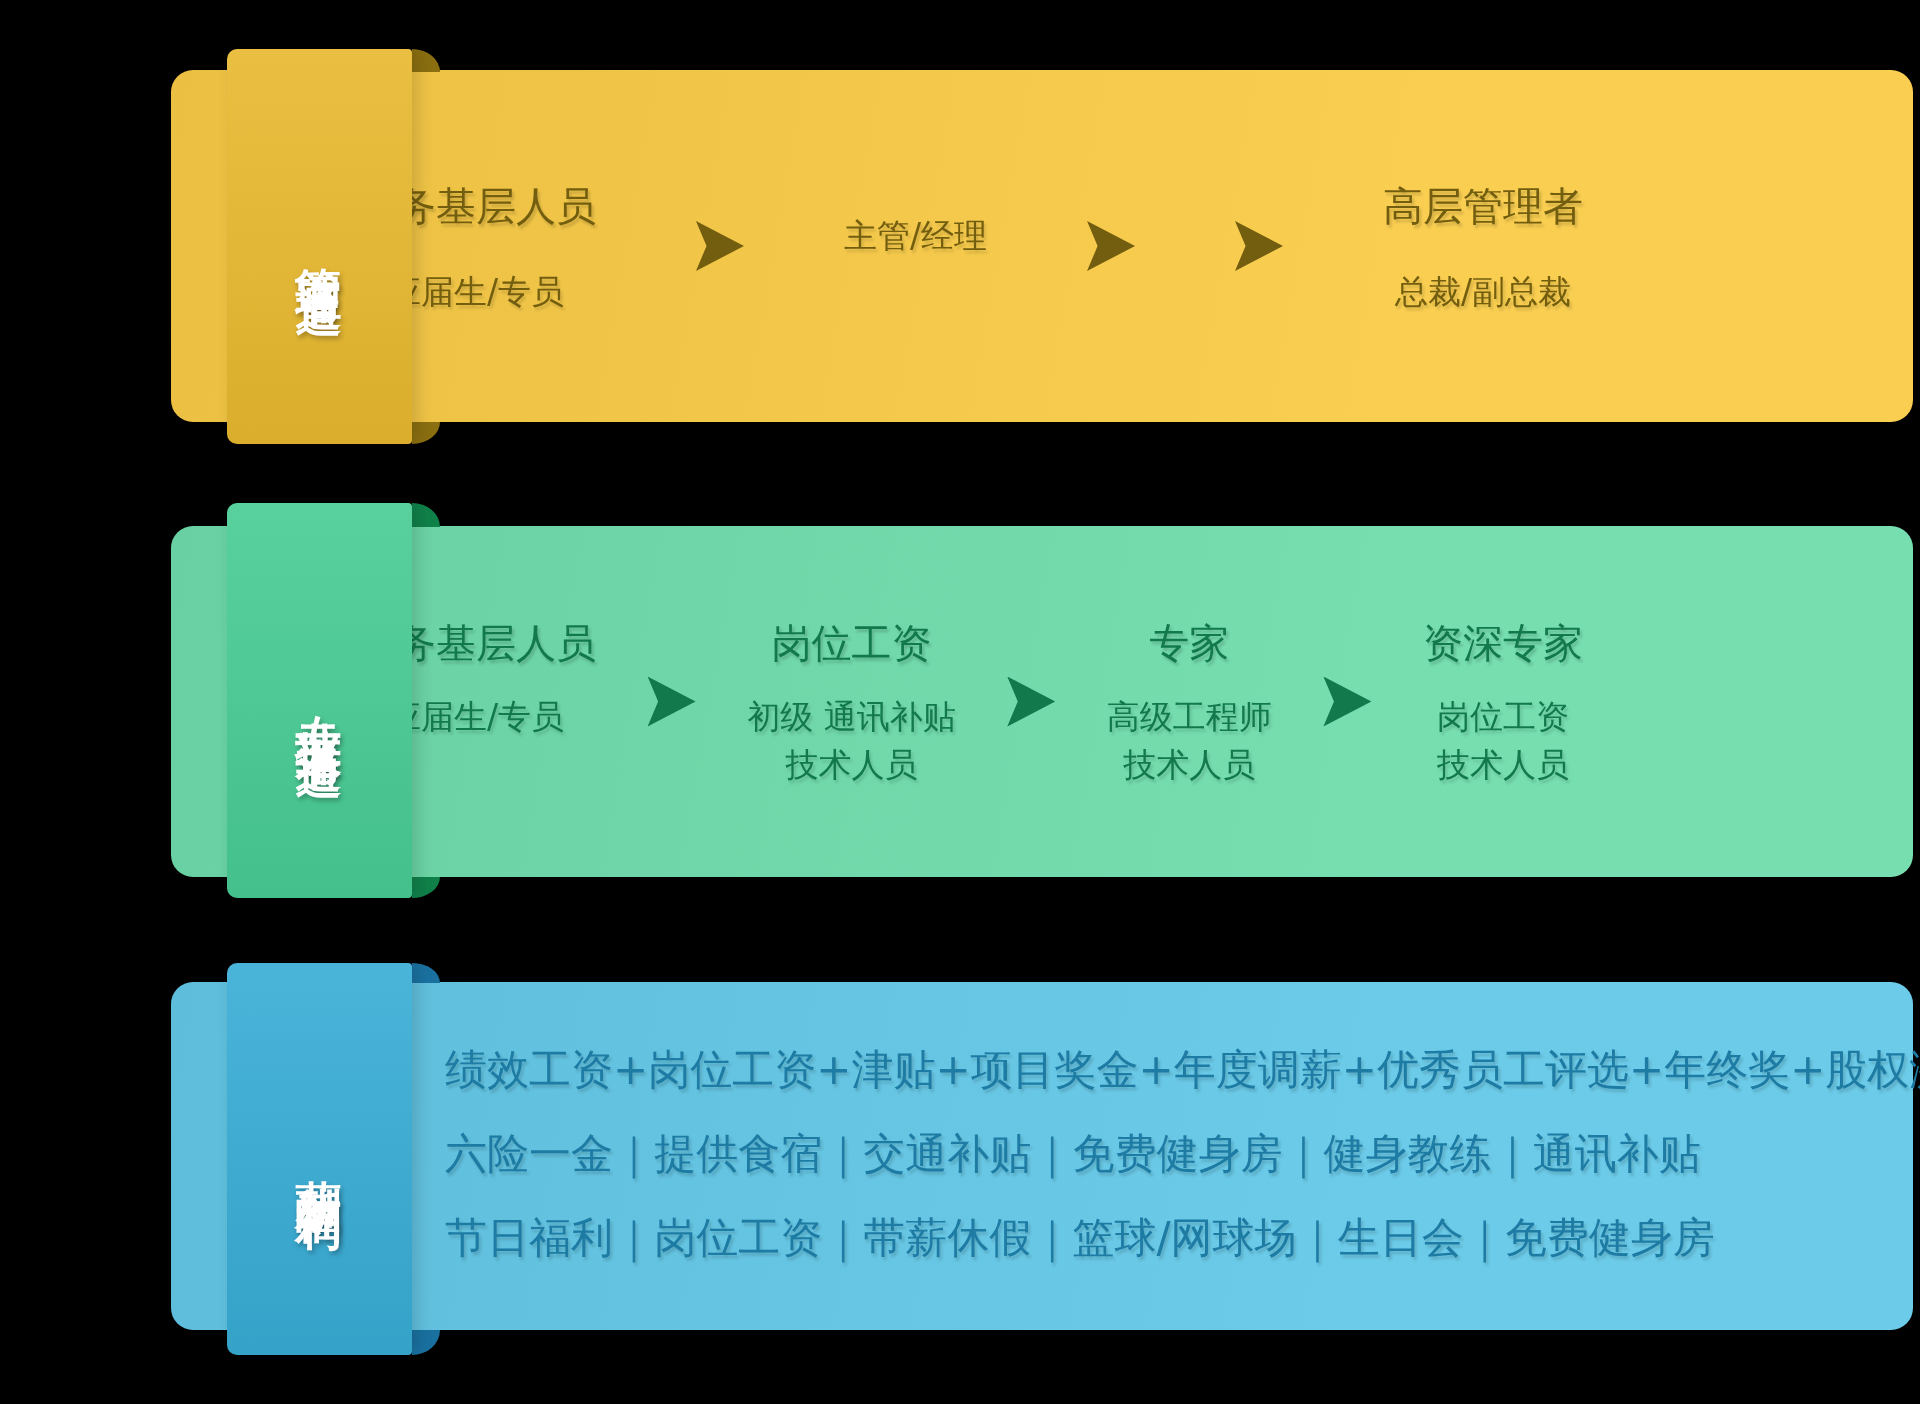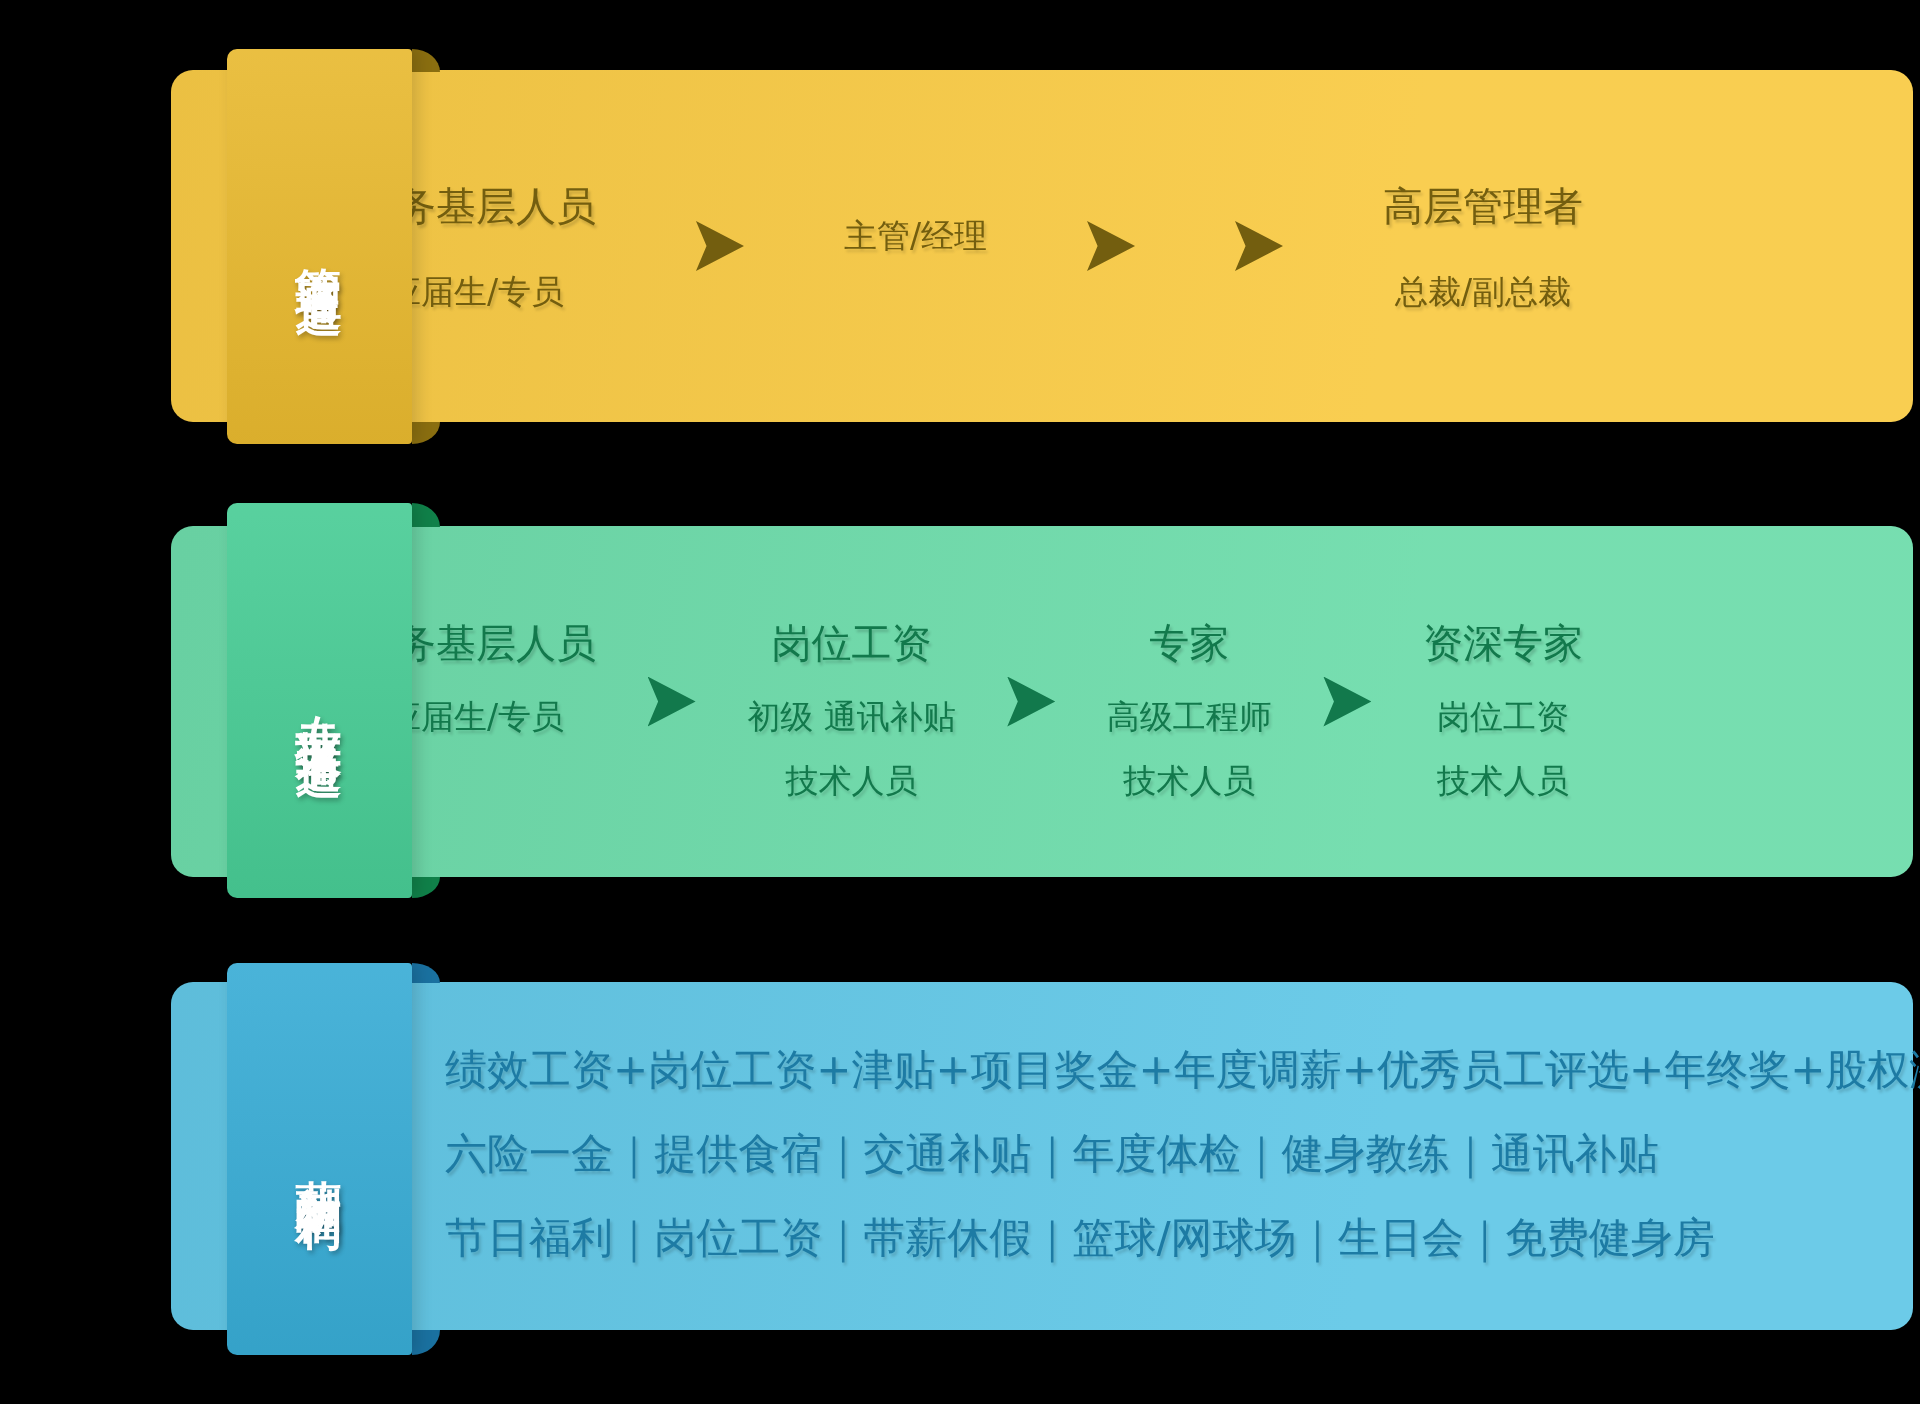--- a/index.html
+++ b/index.html
@@ -56,21 +56,21 @@
   .col-title{
     font-size:40px;line-height:56px;font-weight:500;white-space:nowrap;
     text-shadow:2px 3px 3px rgba(0,0,0,0.18);
   }
   .col-sub{
     font-size:33px;line-height:44px;white-space:nowrap;
     text-shadow:2px 3px 3px rgba(0,0,0,0.15);
   }
   .b1 .col-sub.s0{margin-top:36px;}
   .b2 .col-sub.s0{margin-top:24px;}
-  .col-sub.s1{margin-top:20px;}
+  .col-sub.s1{margin-top:4px;}
   .arrow{
     align-self:center;width:48px;height:50px;background:var(--text);
     clip-path:polygon(0% 0%,100% 50%,0% 100%,22% 50%);
     filter:drop-shadow(2px 3px 2px rgba(0,0,0,0.15));
   }
   
   .benefit-rows{
     position:absolute;left:274px;right:40px;top:46px;
     color:var(--text);
   }
@@ -141,21 +141,21 @@
     <div class="fold fold-bot"></div>
     <div class="tab">
       <div class="tab-text">专业技术通道</div>
     </div>
   </section>
 
   <section class="band b3" style="--band: #63c8e7; --tab: #38acd5; --fold: #1a71a0; --text: #1d7ba4;">
     <div class="panel">
       <div class="benefit-rows">
         <div class="benefit-row">绩效工资+岗位工资+津贴+项目奖金+年度调薪+优秀员工评选+年终奖+股权激励</div>
-        <div class="benefit-row">六险一金｜提供食宿｜交通补贴｜年度体检｜健身教练｜通讯补贴</div>
+        <div class="benefit-row">六险一金｜提供食宿｜交通补贴｜免费健身房｜健身教练｜通讯补贴</div>
         <div class="benefit-row">节日福利｜岗位工资｜带薪休假｜篮球/网球场｜生日会｜免费健身房</div>
       </div>
     </div>
     <div class="fold fold-top"></div>
     <div class="fold fold-bot"></div>
     <div class="tab">
       <div class="tab-text">薪酬福利</div>
     </div>
   </section>
 

